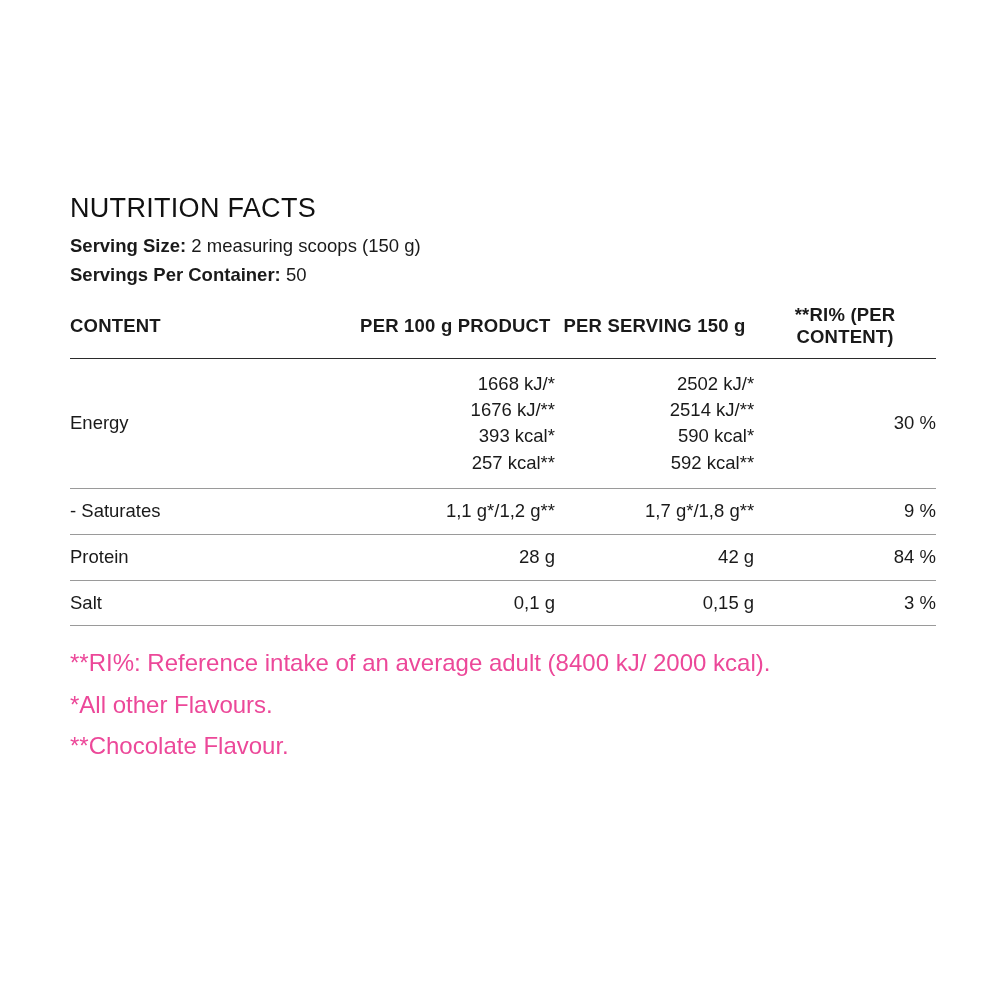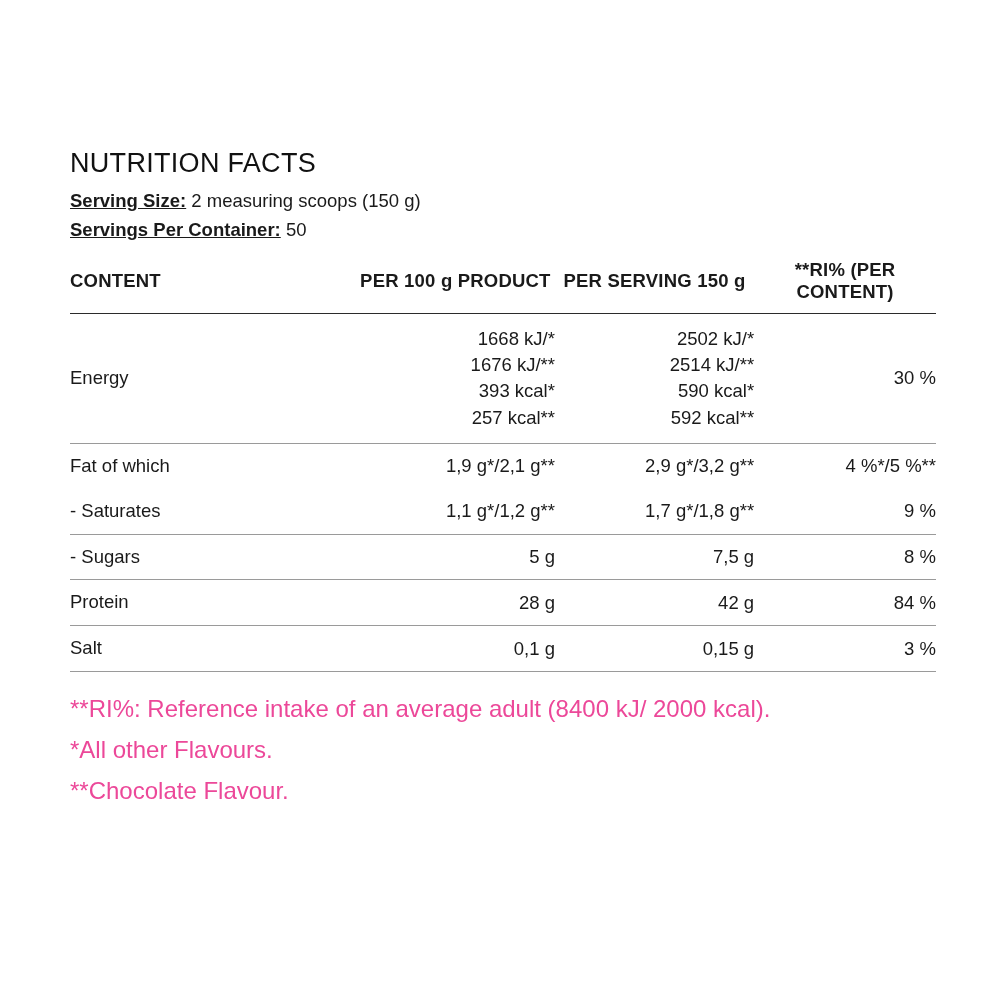--- a/index.html
+++ b/index.html
@@ -12,20 +12,21 @@
     height: 1000px;
     font-family: "Liberation Sans", sans-serif;
     color: #1a1a1a;
     -webkit-font-smoothing: antialiased;
   }
   .page {
     position: relative;
     width: 1000px;
     height: 707px;
     box-sizing: border-box;
+    margin-top: 45px;
   }
   .panel {
     position: absolute;
     left: 70px;
     top: 148px;
     width: 866px;
   }
   .title {
     font-size: 27px;
     font-weight: 400;
@@ -34,21 +35,20 @@
     margin: 0 0 10px 0;
   }
   .serving-line {
     font-size: 18.5px;
     color: #1a1a1a;
     margin: 0 0 4px 0;
     line-height: 1.35;
   }
   .serving-line .lbl {
     font-weight: bold;
-    text-decoration: underline;
   }
   table.nutri {
     width: 100%;
     border-collapse: collapse;
     margin-top: 14px;
     table-layout: fixed;
   }
   table.nutri col.c1 { width: 33%; }
   table.nutri col.c2 { width: 23%; }
   table.nutri col.c3 { width: 23%; }
@@ -145,41 +145,29 @@
             <div class="stack">
               <div>2502 kJ/*</div>
               <div>2514 kJ/**</div>
               <div>590 kcal*</div>
               <div>592 kcal**</div>
             </div>
           </td>
           <td>30 %</td>
         </tr>
 
-        <tr>
-          <td class="left">Fat of which</td>
-          <td>1,9 g*/2,1 g**</td>
-          <td>2,9 g*/3,2 g**</td>
-          <td>4 %*/5 %**</td>
-        </tr>
 
         <tr class="bordered">
           <td class="left">- Saturates</td>
           <td>1,1 g*/1,2 g**</td>
           <td>1,7 g*/1,8 g**</td>
           <td>9 %</td>
         </tr>
 
 
-        <tr class="bordered">
-          <td class="left">- Sugars</td>
-          <td>5 g</td>
-          <td>7,5 g</td>
-          <td>8 %</td>
-        </tr>
 
         <tr class="bordered">
           <td class="left">Protein</td>
           <td>28 g</td>
           <td>42 g</td>
           <td>84 %</td>
         </tr>
 
         <tr class="bordered">
           <td class="left">Salt</td>

